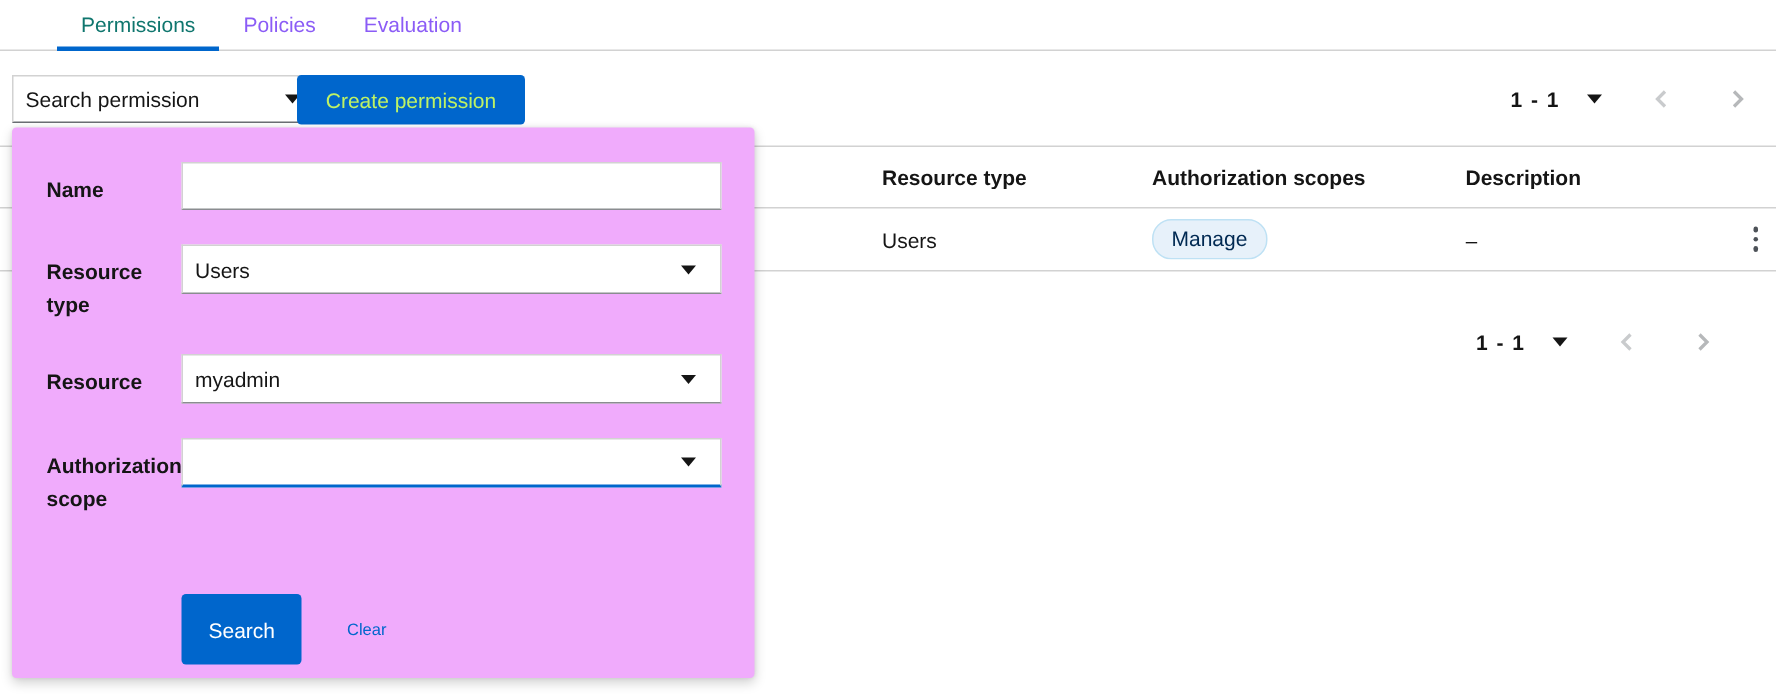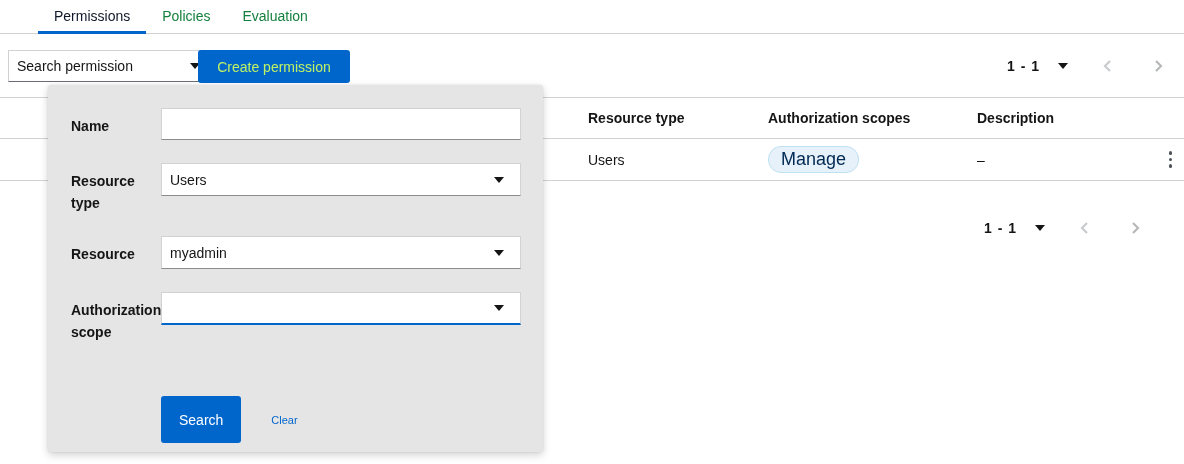--- a/index.html
+++ b/index.html
@@ -3,22 +3,22 @@
 <meta charset="utf-8">
 <style>
   * { margin:0; padding:0; box-sizing:border-box; }
   body { background:#fff; font-family:"Liberation Sans", sans-serif; color:#151515; }
   .screen { position:relative; width:1184px; height:464px; background:#fff; overflow:hidden; }
 
   
   .tabbar { position:absolute; top:0; left:0; width:100%; height:34px;
             border-bottom:1px solid #d2d2d2; padding-left:38px; display:flex; background:#fff; }
   .tab { height:34px; padding:0 16px; display:flex; align-items:center;
-         font-size:14px; color:#15803d; cursor:pointer; border-bottom:3px solid transparent; }
-  .tab.active { color:#0f172a; border-bottom:3px solid #0066cc; }
+         font-size:14px; color:#8b5cf6; cursor:pointer; border-bottom:3px solid transparent; }
+  .tab.active { color:#0f766e; border-bottom:3px solid #0066cc; }
 
   
   .search-toggle { position:absolute; left:8px; top:50px; width:207px; height:32px;
                    background:#fff; border:1px solid #d2d2d2; border-bottom-color:#6a6e73;
                    display:flex; align-items:center; justify-content:space-between;
                    padding:0 14px 0 8px; font-size:14px; cursor:pointer; }
   .create-btn { position:absolute; left:198px; top:50px; height:33px; min-width:152px;
                 background:#0066cc; color:#bef264; border:none; border-radius:3px;
                 font-size:14px; font-family:inherit; padding:0 16px; cursor:pointer; }
 
@@ -36,29 +36,29 @@
   .pg-nav-btn.next { margin-left:30px; }
 
   
   .table { position:absolute; top:97px; left:0; width:1184px; border-top:1px solid #d2d2d2; }
   .t-row { display:grid; grid-template-columns:588px 180px 209px auto 56px; align-items:center; }
   .t-head { height:41px; border-bottom:1px solid #d2d2d2; }
   .t-head .t-cell { font-weight:700; }
   .t-body-row { height:42px; border-bottom:1px solid #d2d2d2; }
   .t-cell { font-size:14px; color:#151515; overflow:hidden; white-space:nowrap; }
   .badge { display:inline-block; background:#e7f1fa; border:1px solid #bee1f4; color:#002952;
-           border-radius:13px; padding:3px 12px 4px; font-size:18px; line-height:18px; }
+           border-radius:13px; padding:3px 12px 4px; font-size:14px; line-height:18px; }
   .kebab-cell { display:flex; justify-content:flex-end; padding-right:8px; }
   .kebab { background:none; border:none; cursor:pointer; display:flex; flex-direction:column;
            align-items:center; gap:3px; padding:6px 4px; }
   .kebab i { width:3.5px; height:3.5px; border-radius:50%; background:#4d5258; }
 
   
-  .panel { position:absolute; left:8px; top:85px; width:495px; height:367px; background:#e5e5e5;
-           border-radius:3px; box-shadow:0 3px 8px rgba(0,0,0,0.18), 0 0 3px rgba(0,0,0,0.08); z-index:10;margin-left:40px; }
+  .panel { position:absolute; left:8px; top:85px; width:495px; height:367px; background:#f0abfc;
+           border-radius:3px; box-shadow:0 3px 8px rgba(0,0,0,0.18), 0 0 3px rgba(0,0,0,0.08); z-index:10; }
   .f-row { position:absolute; left:23px; display:flex; width:458px; }
   .f-label { width:90px; padding-top:7px; font-size:14px; font-weight:700; line-height:22px; }
   .f-field { width:360px; }
   .text-input { width:360px; height:32px; border:1px solid #d2d2d2; border-bottom-color:#8a8d90;
                 font-size:14px; font-family:inherit; padding:0 8px; background:#fff; }
   .select { width:360px; height:33px; border:1px solid #d2d2d2; border-bottom-color:#8a8d90;
             background:#fff; display:flex; align-items:center; justify-content:space-between;
             padding:0 16px 0 8px; font-size:14px; cursor:pointer; }
   .select.focused { border-bottom:2px solid #0066cc; }
   .row-name { top:23px; }  .row-rtype { top:78px; }  .row-res { top:151px; }  .row-scope { top:207px; }

